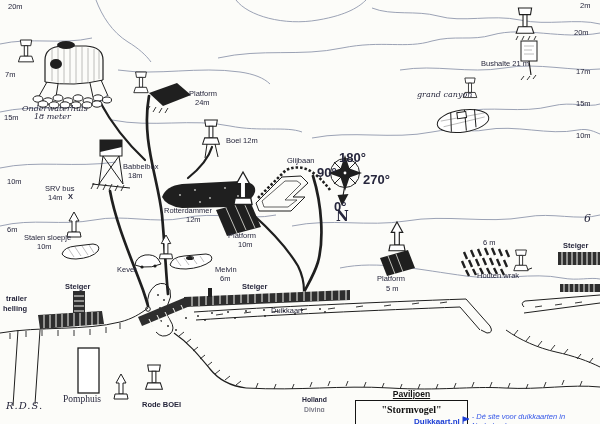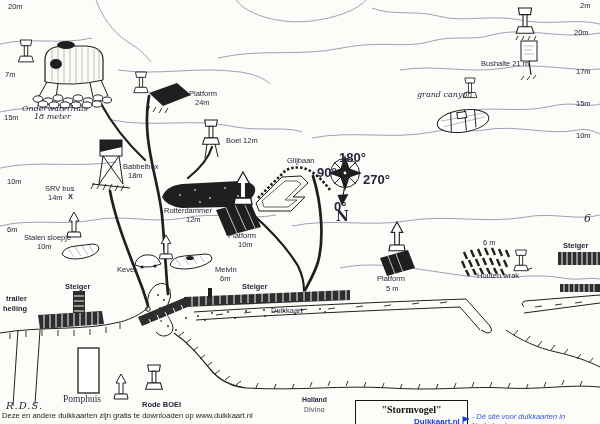--- a/index.html
+++ b/index.html
@@ -324,25 +324,25 @@
       <div class="lbl" style="left: 271px; top: 307px;">Duikkaart</div>
       <div class="lbl b" style="left: 6px; top: 295px;">trailer</div>
       <div class="lbl b" style="left: 3px; top: 305px;">helling</div>
       <div class="lbl serif" style="left: 63px; top: 394px;">Pomphuis</div>
       <div class="lbl b" style="left: 142px; top: 401px; text-align: center;">Rode BOEI</div>
       <div class="lbl sig" style="left: 6px; top: 400px;">R.D.S.</div>
       <div class="lbl tinyb" style="left: 302px; top: 396px;">Holland</div>
       <div class="lbl tinyb cut" style="left: 304px; top: 406px;">Diving</div>
     </div>
 
+  <div class="pav-title">Paviljoen</div>
   <div class="pav-box">
     <span>"Stormvogel"</span>
   </div>
 
-  <div class="credit">Deze en andere duikkaarten zijn gratis te downloaden op www.duikkaart.nl</div>
   <div class="brand">
     <span class="brand-name">Duikkaart.nl</span>
     <svg width="8" height="10" viewBox="0 0 8 10">
       <path d="M1,9.5 V0.5 M1,1 L7,3 L1,5.2" fill="var(--brand_blue,#1c3ed6)" stroke="var(--brand_blue,#1c3ed6)" stroke-width="1"></path>
     </svg>
     <span class="brand-tag">- Dé site voor duikkaarten in Nederland</span>
   </div>
 
 </div>
 

